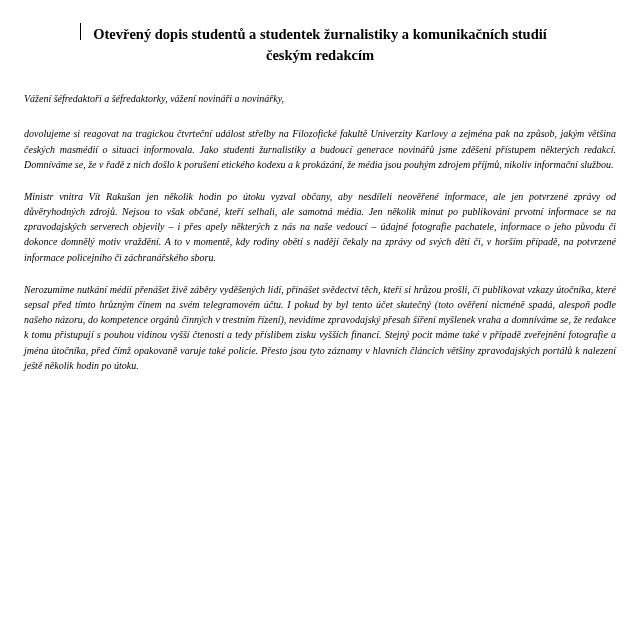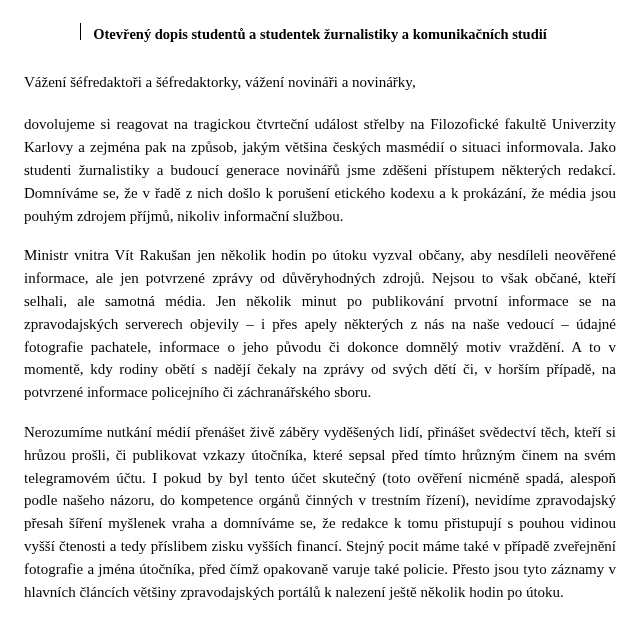--- a/index.html
+++ b/index.html
@@ -37,41 +37,43 @@
     left: 48px;
     top: -1px;
     width: 1px;
     height: 17px;
     background: #000;
   }
   .body-text {
     margin-top: 26px;
   }
   p.para {
-    font-size: 15px;
+    font-size: 10px;
     line-height: 1.52;
     text-align: justify;
     margin: 0 0 17px 0;
+    font-style: italic;
   }
   p.greeting {
     margin-bottom: 20px;
     text-align: left;
   }
   p.last {
     margin-bottom: 0;
   }
 </style>
 </head>
 <body>
 
 <div class="page">
 
   <div class="title-block">
     <span class="caret"></span>
     <span class="title-line">Otevřený dopis studentů a studentek žurnalistiky a komunikačních studií</span>
+    <span class="title-line">českým redakcím</span>
   </div>
 
   <div class="body-text">
     <p class="para greeting">Vážení šéfredaktoři a šéfredaktorky, vážení novináři a novinářky,</p>
     <p class="para">dovolujeme si reagovat na tragickou čtvrteční událost střelby na Filozofické fakultě Univerzity Karlovy a zejména pak na způsob, jakým většina českých masmédií o situaci informovala. Jako studenti žurnalistiky a budoucí generace novinářů jsme zděšeni přístupem některých redakcí. Domníváme se, že v řadě z nich došlo k porušení etického kodexu a k prokázání, že média jsou pouhým zdrojem příjmů, nikoliv informační službou.</p>
     <p class="para">Ministr vnitra Vít Rakušan jen několik hodin po útoku vyzval občany, aby nesdíleli neověřené informace, ale jen potvrzené zprávy od důvěryhodných zdrojů. Nejsou to však občané, kteří selhali, ale samotná média. Jen několik minut po publikování prvotní informace se na zpravodajských serverech objevily – i přes apely některých z nás na naše vedoucí – údajné fotografie pachatele, informace o jeho původu či dokonce domnělý motiv vraždění. A to v momentě, kdy rodiny obětí s nadějí čekaly na zprávy od svých dětí či, v horším případě, na potvrzené informace policejního či záchranářského sboru.</p>
     <p class="para last">Nerozumíme nutkání médií přenášet živě záběry vyděšených lidí, přinášet svědectví těch, kteří si hrůzou prošli, či publikovat vzkazy útočníka, které sepsal před tímto hrůzným činem na svém telegramovém účtu. I pokud by byl tento účet skutečný (toto ověření nicméně spadá, alespoň podle našeho názoru, do kompetence orgánů činných v trestním řízení), nevidíme zpravodajský přesah šíření myšlenek vraha a domníváme se, že redakce k tomu přistupují s pouhou vidinou vyšší čtenosti a tedy příslibem zisku vyšších financí. Stejný pocit máme také v případě zveřejnění fotografie a jména útočníka, před čímž opakovaně varuje také policie. Přesto jsou tyto záznamy v hlavních článcích většiny zpravodajských portálů k nalezení ještě několik hodin po útoku.</p>
   </div>
 
 </div>

